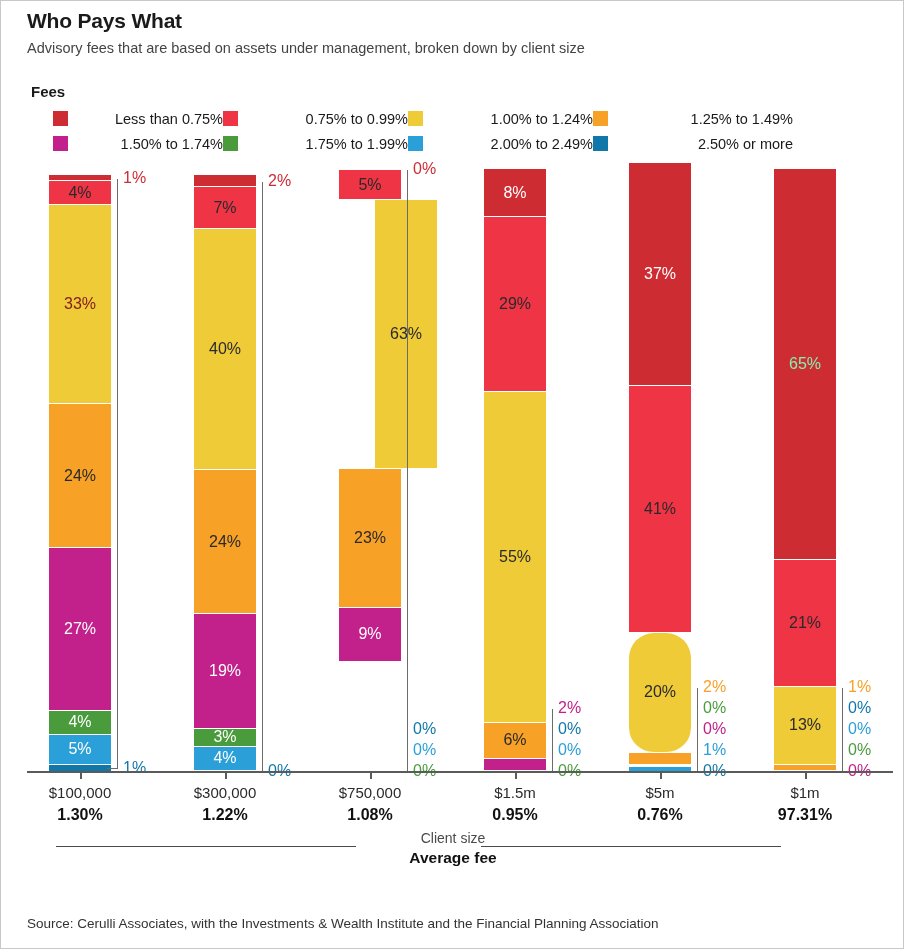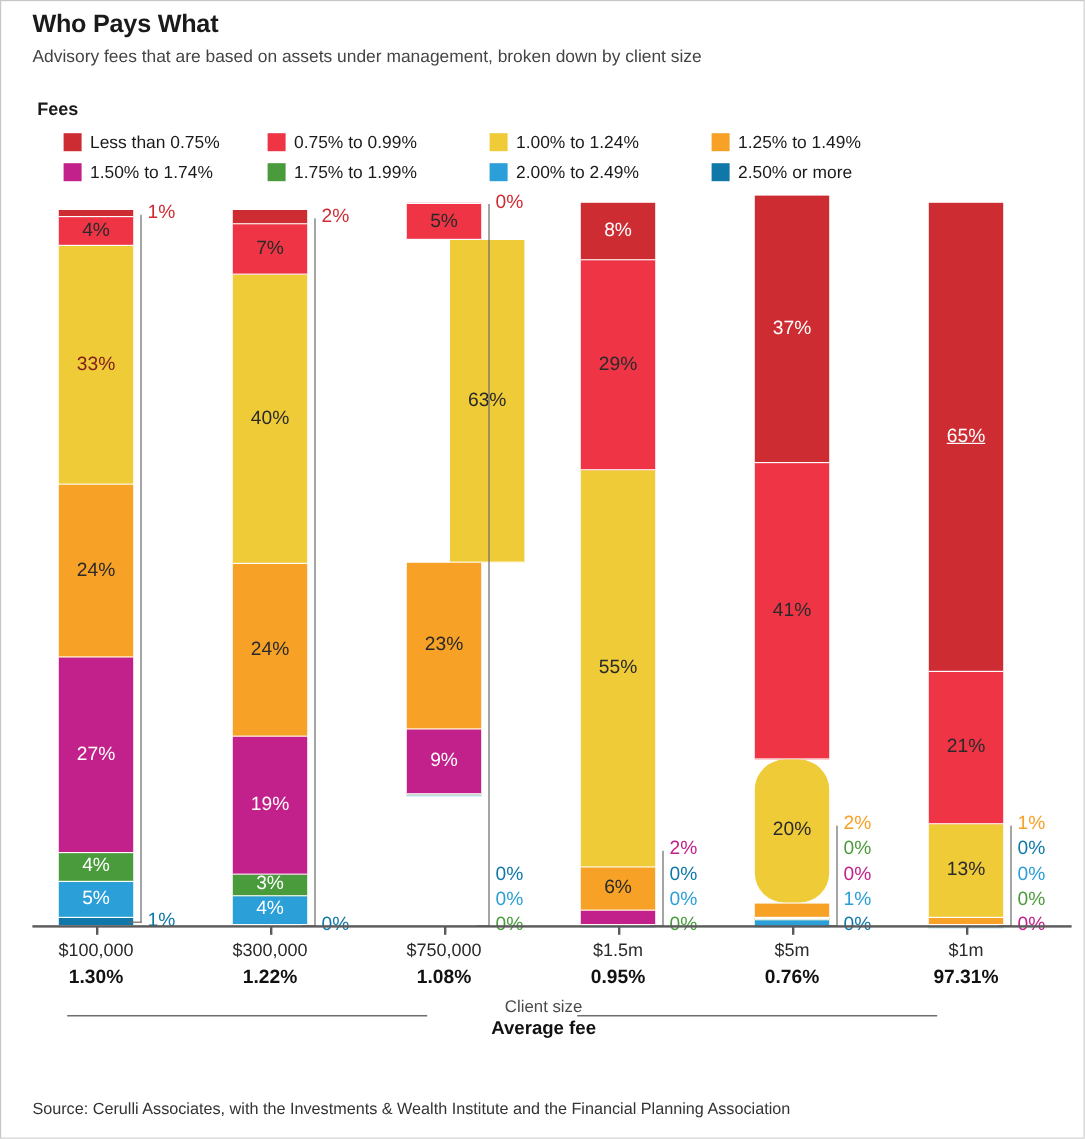--- a/index.html
+++ b/index.html
@@ -33,21 +33,21 @@
     font-size: 15px; font-weight: bold; color: #1a1a1a;
   }
   .legend-grid {
     position: absolute; left: 52px; top: 105px;
     width: 800px;
     display: grid;
     grid-template-columns: 170px 185px 185px 200px;
     grid-auto-rows: 25px;
     align-items: center;
   }
-  .legend-item { display: flex; align-items: center; gap: 7px; }
+  .legend-item { display: flex; align-items: center; gap: 7px; justify-content: space-between; }
   .legend-sw { width: 15px; height: 15px; flex: 0 0 15px; }
   .legend-lb { font-size: 14.5px; color: #1a1a1a; white-space: nowrap; }
 
   
   .plot { position: absolute; left: 0; top: 160px; width: 904px; height: 615px; }
   .axis-line {
     position: absolute; left: 26px; top: 770px;
     width: 866px; height: 1.6px; background: #5a5a5a;
   }
   .tick {
@@ -278,21 +278,21 @@
         <div class="out-lb" style="color: rgb(194, 32, 138); left: 74px; bottom: 34px;">0%</div>
         <div class="out-lb" style="color: rgb(74, 155, 60); left: 74px; bottom: 55px;">0%</div>
         <div class="out-lb" style="color: rgb(43, 159, 216); left: 74px; bottom: 13px;">1%</div>
         <div class="out-lb" style="color: rgb(16, 120, 168); left: 74px; bottom: -8px;">0%</div>
         <div class="leader" style="left: 68px; bottom: -1px; width: 1.4px; height: 84px;"></div>
         <div class="leader" style="left: 58px; bottom: -1px; width: 11px; height: 1.4px;"></div>
       </div>
       <div class="col" style="left: 773px; bottom: 5px;">
         <div class="bar" style="height: 602px;">
           <div class="seg" style="height: 391.3px; background: rgb(206, 44, 51);">
-            <span class="seg-lb" style="color: #ffffff; text-decoration: underline;">65%</span>
+            <span class="seg-lb" style="color: #86efac;">65%</span>
           </div>
           <div class="seg" style="height: 126.42px; background: rgb(238, 52, 69);">
             <span class="seg-lb" style="color: rgb(42, 42, 42);">21%</span>
           </div>
           <div class="seg" style="height: 78.26px; background: rgb(239, 203, 56);">
             <span class="seg-lb" style="color: rgb(42, 42, 42);">13%</span>
           </div>
           <div class="seg" style="height: 6.02px; background: rgb(247, 161, 39);"></div>
           <div class="seg" style="height: 0px; background: rgb(194, 32, 138);"></div>
           <div class="seg" style="height: 0px; background: rgb(74, 155, 60);"></div>

